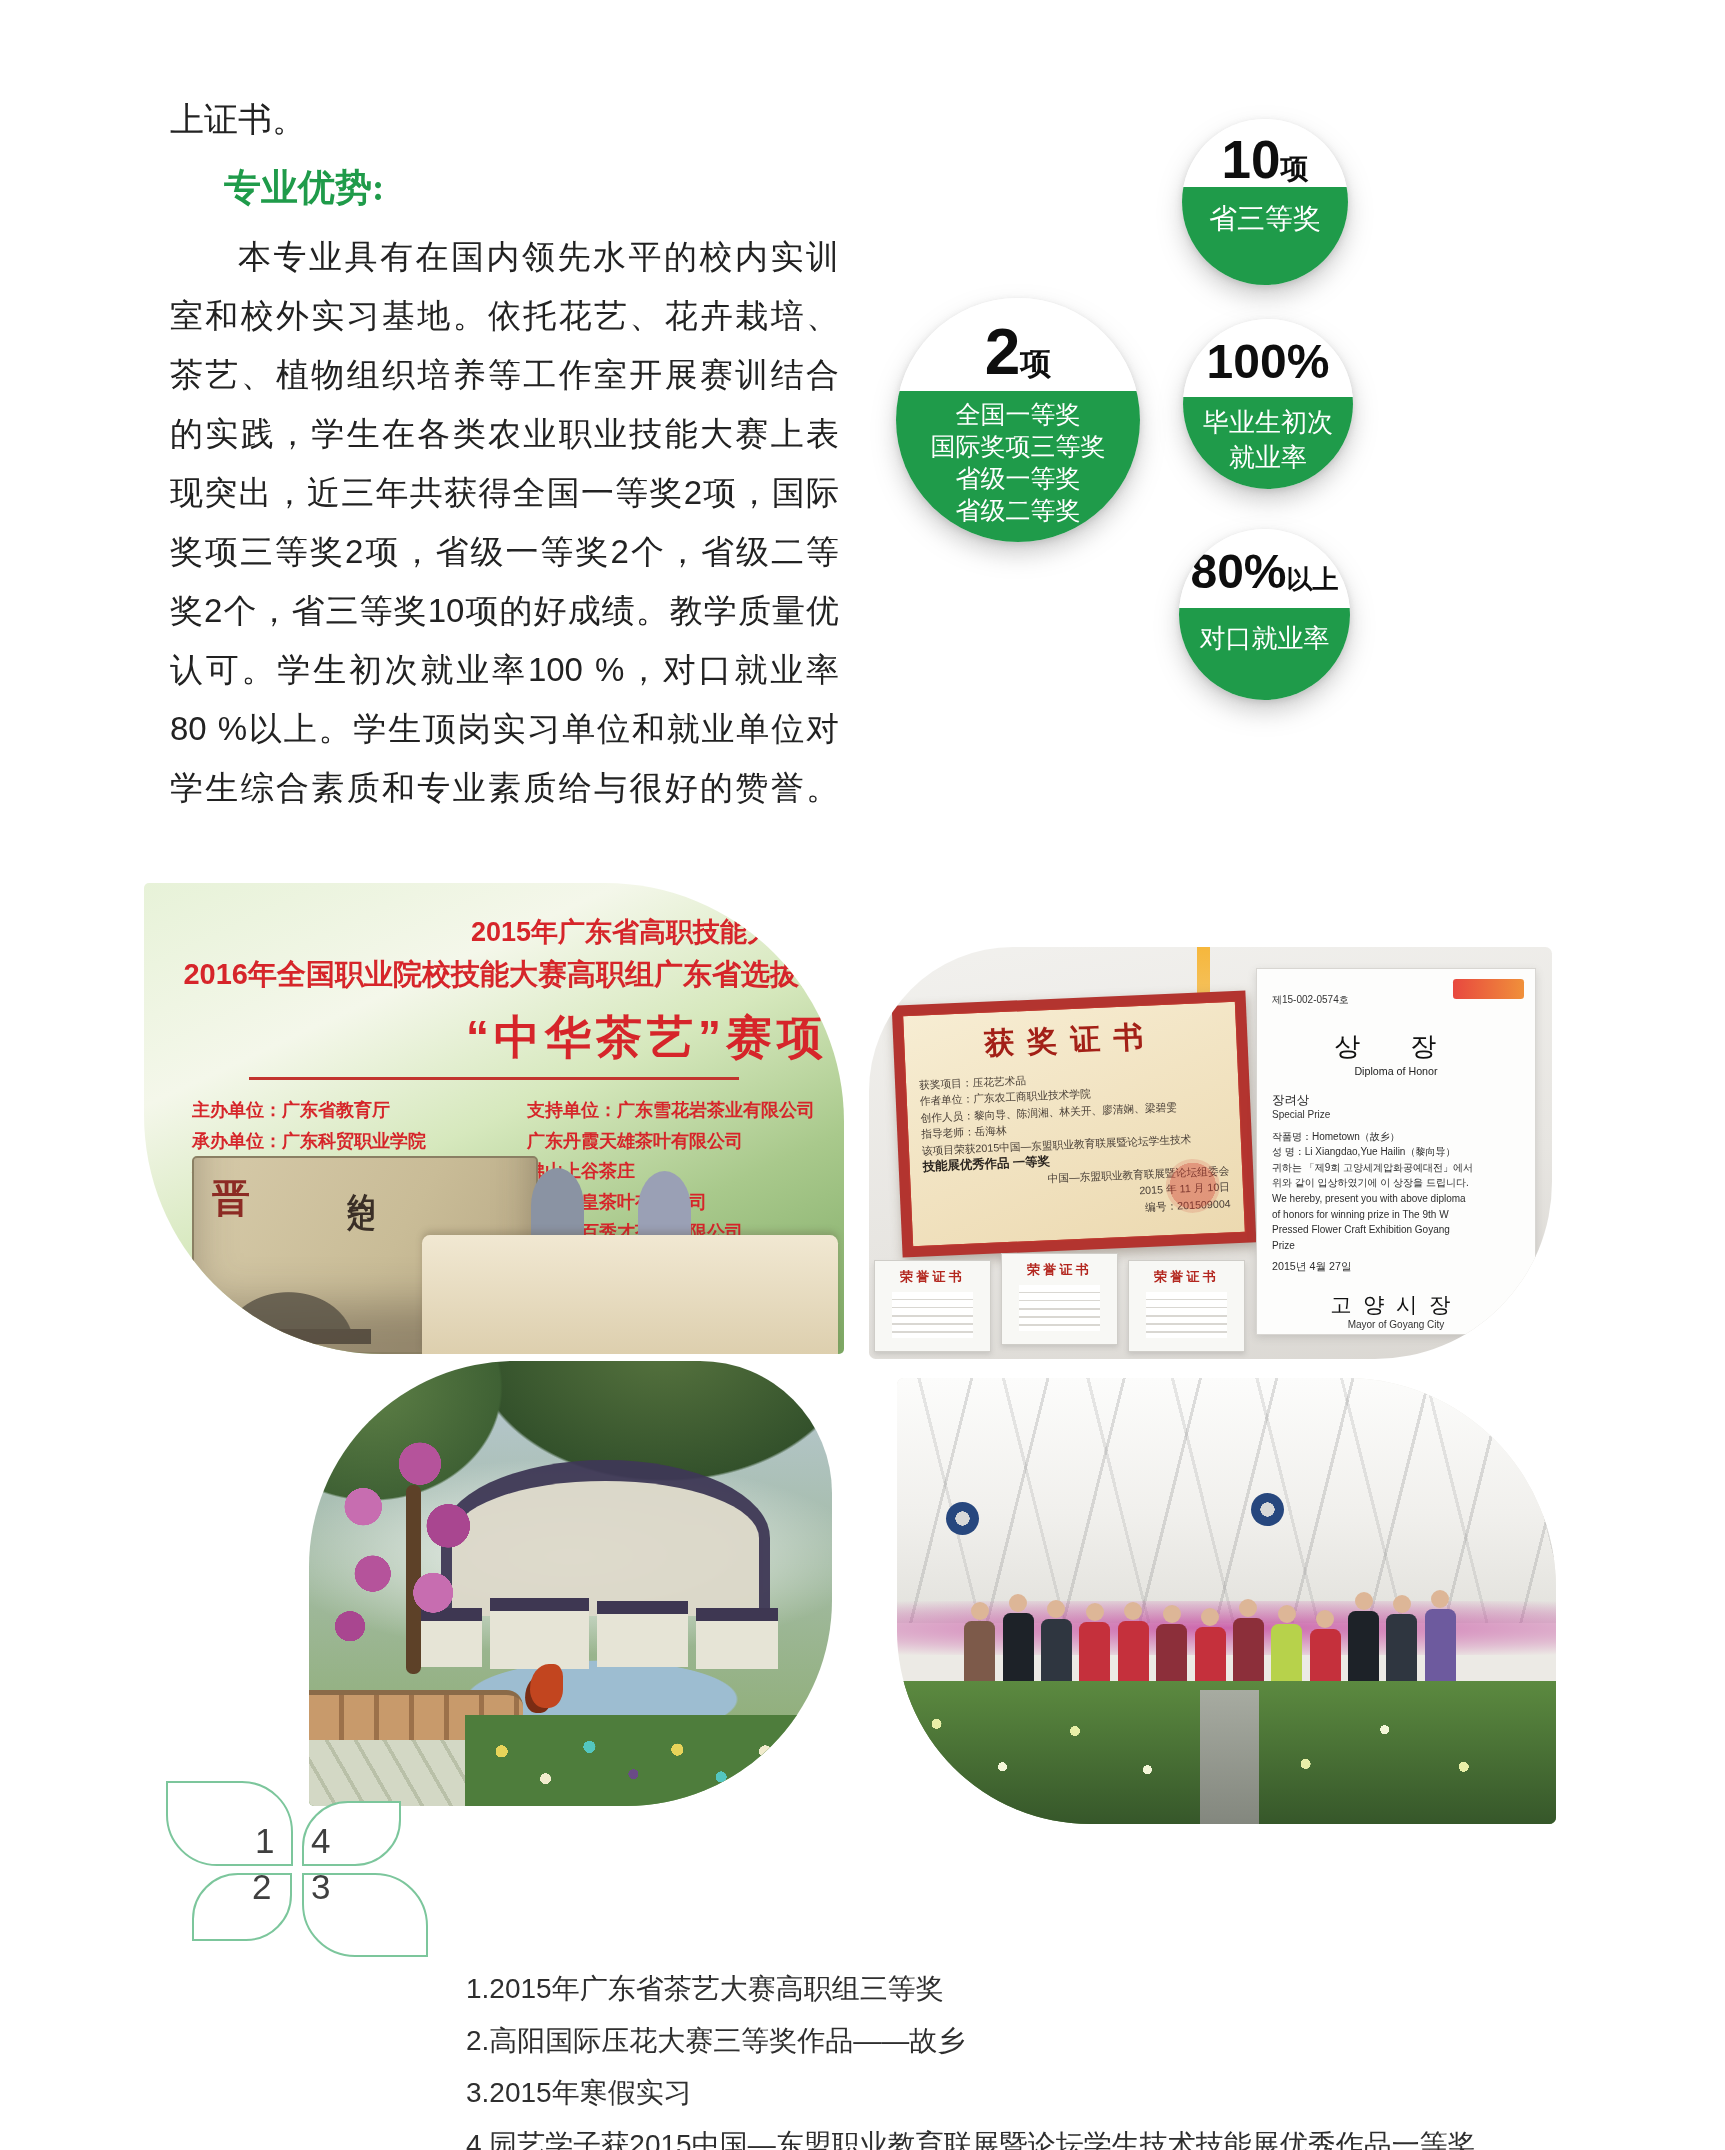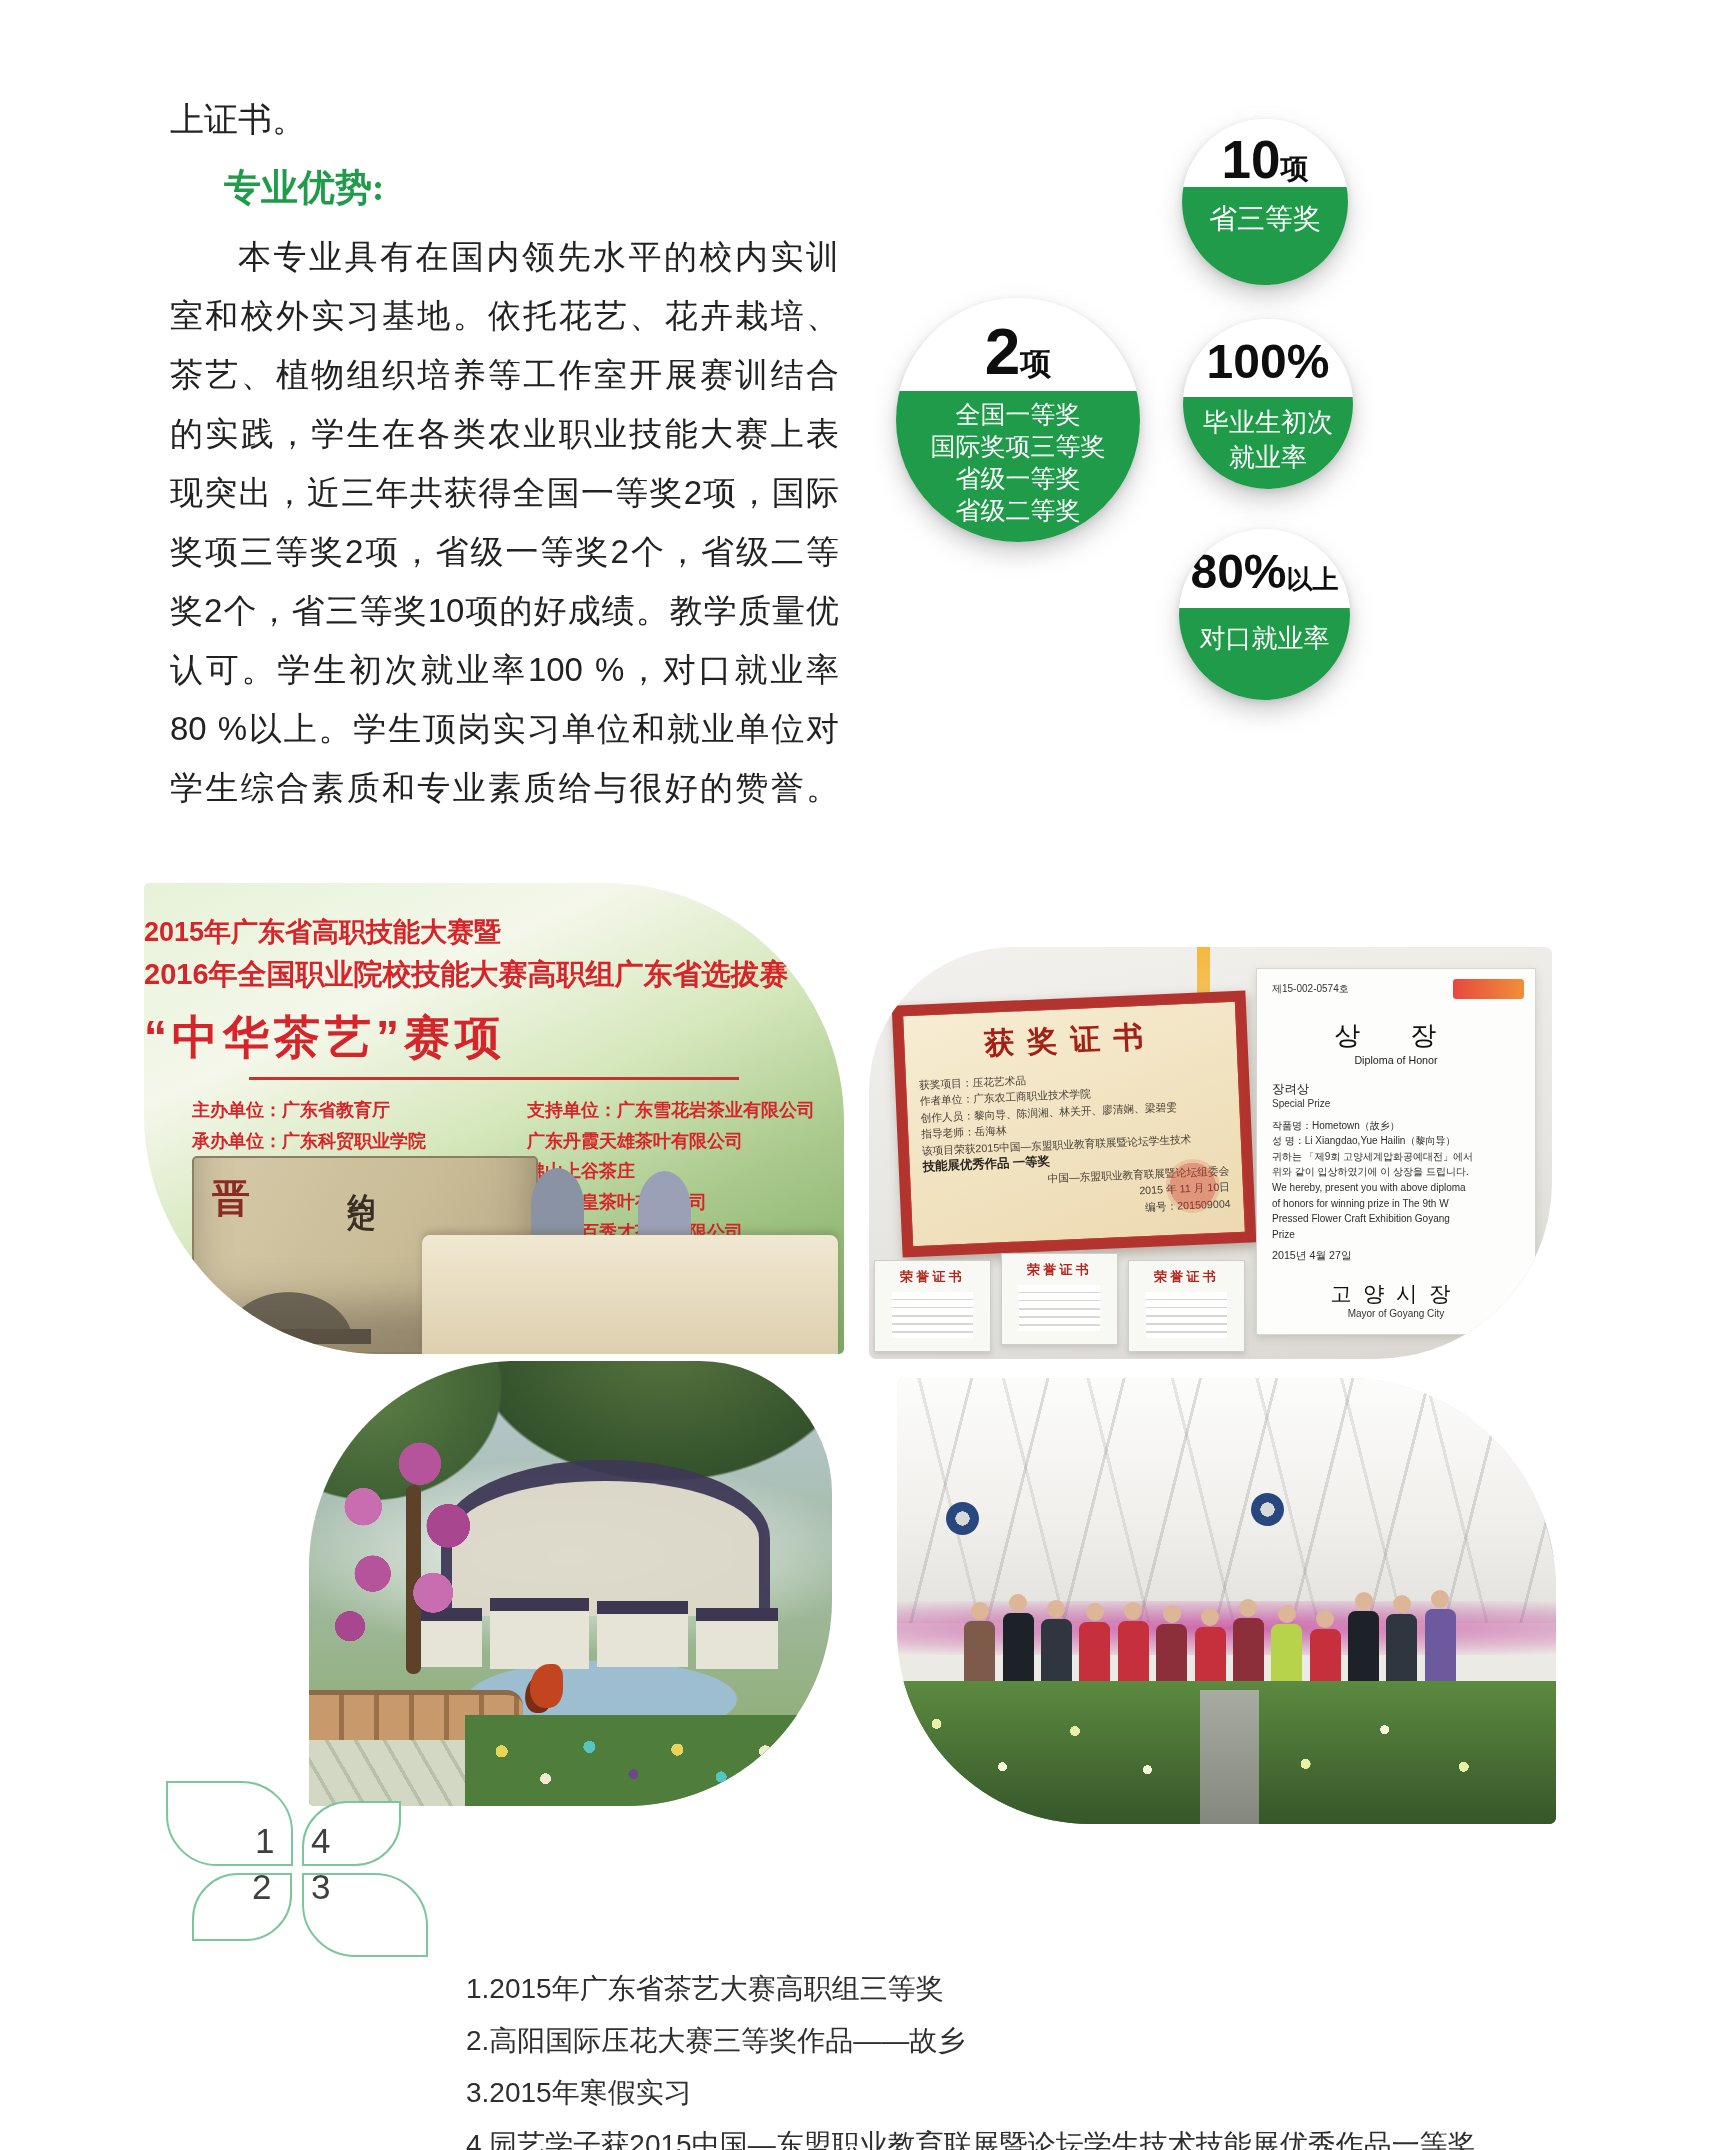--- a/index.html
+++ b/index.html
@@ -49,21 +49,21 @@
   .badge-d .b-val{top:15px;height:53px;}
   .badge-d .num{font-size:48px;} .badge-d .unit{font-size:26px;}
   .badge-d .b-labels{top:92px;font-size:26px;line-height:35px;}
 
   
   .photo{position:absolute;overflow:hidden;}
 
   
   .photo-tea{left:144px;top:883px;width:700px;height:471px;border-radius:5px 239px 5px 239px;
     background:linear-gradient(155deg,#e7f2d8 0%,#f4f7ea 28%,#d6e8bd 50%,#a9c98c 72%,#7da964 100%);}
-  .t1,.t2,.t3{position:absolute;left:0;right:16px;text-align:left;color:var(--banner-red);font-weight:bold;}
+  .t1,.t2,.t3{position:absolute;left:0;right:16px;text-align:right;color:var(--banner-red);font-weight:bold;}
   .t1{top:31px;font-size:27px;}
   .t2{top:72px;font-size:29px;}
   .t3{top:124px;font-size:46px;letter-spacing:5px;}
   .t-rule{position:absolute;left:105px;right:105px;top:194px;height:3.3px;background:#c2342e;}
   .t-orgL,.t-orgR{position:absolute;top:212px;font-size:18px;line-height:30.5px;font-weight:bold;color:var(--banner-red);}
   .t-orgL{left:48px;}
   .t-orgR{left:383px;}
   .t-screen{position:absolute;left:48px;top:273px;width:346px;height:198px;
     background:linear-gradient(120deg,#d6caa9 0%,#c9bc97 55%,#b6a784 100%);
     border:2.5px solid #8a7f63;border-radius:5px;
@@ -85,21 +85,21 @@
     transform:rotate(-2.5deg);padding:10px;box-shadow:1.6px 5px 11.5px rgba(80,60,40,.35);}
   .c-red-inner{width:100%;height:100%;background:linear-gradient(160deg,#f7edd3,#ecd9b0);
     border:1.6px solid #c0392f;position:relative;padding:8.2px 13px;}
   .c-title{font-size:30px;color:#a32017;font-weight:bold;text-align:center;letter-spacing:13px;margin:3.3px 0 8.2px;}
   .c-lines .cl{font-size:10.7px;line-height:16.5px;color:#4a4038;}
   .c-lines .cl:nth-child(6){font-weight:bold;color:#2c2620;font-size:12.4px;}
   .c-lines .cl:nth-child(n+7){text-align:right;}
   .c-stamp{position:absolute;right:23px;bottom:21.4px;width:54px;height:54px;border-radius:50%;
     background:radial-gradient(circle,rgba(205,45,35,.4) 0 60%,rgba(205,45,35,.15) 61% 100%);}
   .c-kr{position:absolute;left:387px;top:21.4px;width:280px;height:367px;background:#fdfdfc;
-    border:0.8px solid #d8d6d2;padding:13px 15px;box-shadow:0 3.3px 8.2px rgba(90,90,90,.2);}
+    border:0.8px solid #d8d6d2;padding:24px 15px;box-shadow:0 3.3px 8.2px rgba(90,90,90,.2);}
   .k-no{font-size:10px;color:#333;}
   .k-chip{position:absolute;right:11.5px;top:10px;width:71px;height:20px;border-radius:3.3px;
     background:linear-gradient(90deg,#e8483f,#f0903a);}
   .k-title{margin-top:21.4px;text-align:center;font-size:26px;letter-spacing:21.4px;color:#111;}
   .k-sub{text-align:center;font-size:10.7px;color:#222;margin-top:1.6px;}
   .k-prize{font-size:12.4px;margin-top:15px;color:#222;}
   .k-prize-en{font-size:10px;color:#333;margin-bottom:8.2px;}
   .k-lines .kl{font-size:10px;line-height:15.6px;color:#2c2c2c;}
   .k-lines .kl:nth-child(9){text-align:left;margin-top:6px;font-size:10.7px;}
   .k-mayor{text-align:center;font-size:21.4px;letter-spacing:11.5px;color:#111;margin-top:15px;}

